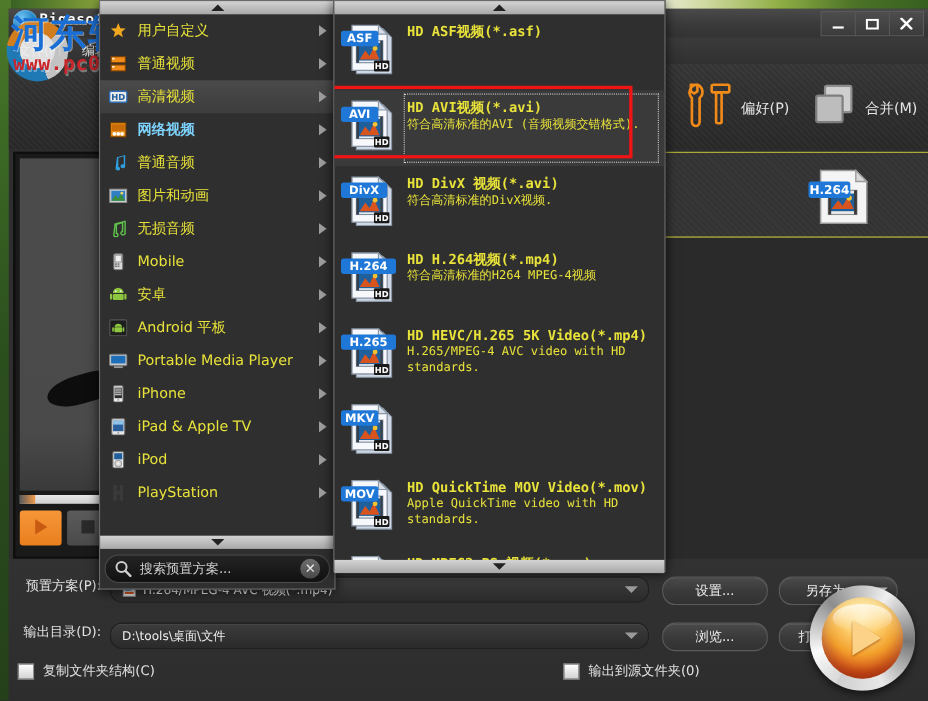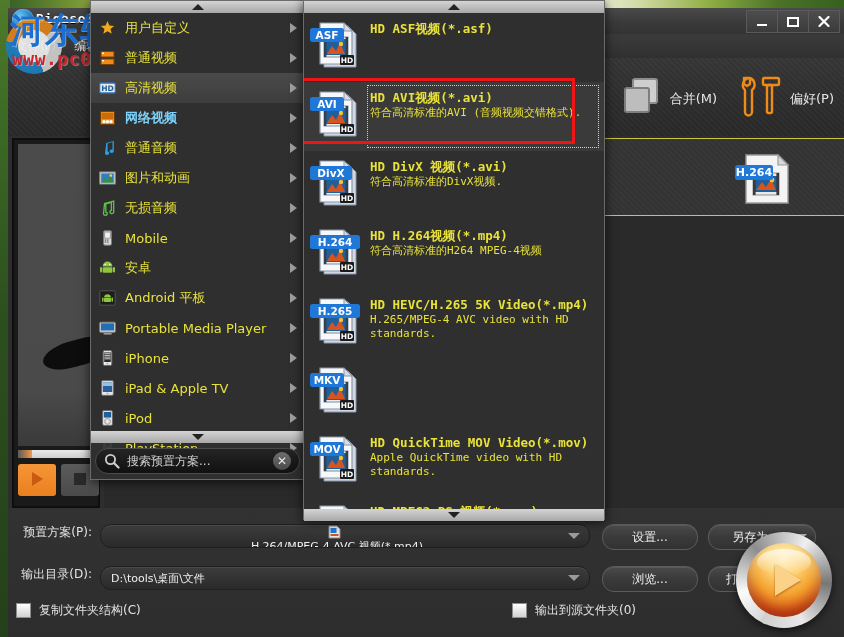--- a/index.html
+++ b/index.html
@@ -197,21 +197,21 @@
   }
   .convert .tri{
     width:0;height:0;border-left:26px solid rgba(255,215,140,.95);
     border-top:16px solid transparent;border-bottom:16px solid transparent;
     margin-left:8px;filter:drop-shadow(0 1px 1px rgba(120,40,0,.6));
     position:relative;z-index:2;
   }
 
   
   .menu1{
-    position:absolute;left:90px;top:0;width:215px;height:480px;
+    position:absolute;left:90px;top:0;width:215px;height:536px;
     background:#2f2f2f;border:1px solid #6b6b6b;box-sizing:border-box;
     box-shadow:0 2px 10px rgba(0,0,0,.7);
   }
   .scroll-up,.scroll-dn{
     height:12px;background:linear-gradient(180deg,#d4d4d4,#a8a8a8);
     display:flex;align-items:center;justify-content:center;
   }
   .menu-items{position:relative;}
   .mi{
     height:30px;display:flex;align-items:center;gap:9px;padding:0 6px 0 8px;
@@ -325,36 +325,36 @@
 
     <div class="menubar">
       <span>文件(F)</span>
       <span>编辑(E)</span>
     </div>
 
     <div class="toolbar">
       <div style="width:608px"></div>
       <div class="tool">
         <span>
-          <svg width="42" height="42" viewBox="0 0 42 42">
-            <rect x="12" y="4" width="24" height="24" rx="2" fill="#cfcfcf" stroke="#8e8e8e" stroke-width="2"></rect>
-            <rect x="4" y="13" width="24" height="24" rx="2" fill="#bdbdbd" stroke="#7e7e7e" stroke-width="2"></rect>
-          </svg>
-        </span>
-        <span class="lbl">合并(M)</span>
-      </div>
-      <div class="tool">
-        <span>
           <svg width="46" height="44" viewBox="0 0 46 44">
             <path d="M13 4 a7 7 0 0 0 -5 12 l0 22 a3.5 3.5 0 0 0 7 0 l0 -22 a7 7 0 0 0 -2 -12 l0 6 l-3 2 l-3 -2 l0 -6 z" fill="none" stroke="#f08a18" stroke-width="2.4" stroke-linejoin="round"></path>
             <rect x="26" y="4" width="16" height="7" rx="1.5" fill="none" stroke="#f08a18" stroke-width="2.4"></rect>
             <rect x="30" y="11" width="5" height="28" rx="1.5" fill="none" stroke="#f08a18" stroke-width="2.4"></rect>
           </svg>
         </span>
         <span class="lbl">偏好(P)</span>
+      </div>
+      <div class="tool">
+        <span>
+          <svg width="42" height="42" viewBox="0 0 42 42">
+            <rect x="12" y="4" width="24" height="24" rx="2" fill="#cfcfcf" stroke="#8e8e8e" stroke-width="2"></rect>
+            <rect x="4" y="13" width="24" height="24" rx="2" fill="#bdbdbd" stroke="#7e7e7e" stroke-width="2"></rect>
+          </svg>
+        </span>
+        <span class="lbl">合并(M)</span>
       </div>
     </div>
 
     <div class="preview">
       <div class="preview-screen">
         <div class="swoosh"></div>
       </div>
       <div class="preview-bar">
           <i></i>
         </div>
@@ -394,21 +394,21 @@
             <text x="20" y="27" font-family="'DejaVu Sans','Liberation Sans',sans-serif" font-size="11" fill="#fff" text-anchor="middle" font-weight="bold">H.264</text>
           </svg>
         </div>
       </div>
     </div>
 
     <div class="bottom">
 
       <div class="brow" style="top:16px;left:0;">
         <div class="cap">预置方案(P):</div>
-        <div class="combo" style="width:452px;margin-left:8px;flex-direction:column;">
+        <div class="combo" style="width:452px;margin-left:8px;">
           <svg class="pico" viewBox="0 0 13 14">
             <path d="M1 1 L9 1 L12 4 L12 13 L1 13 Z" fill="#e8e8e8" stroke="#8c8c8c"></path>
             <rect x="2.5" y="3" width="6" height="5" fill="#1f78d8"></rect>
             <rect x="2.5" y="9" width="8" height="2" fill="#d8541f"></rect>
           </svg>
           <span>H.264/MPEG-4 AVC 视频(*.mp4)</span>
           <i class="arrow"></i>
         </div>
         <div class="btn" style="margin-left:12px;">设置...</div>
         <div class="btn split" style="margin-left:10px;">

